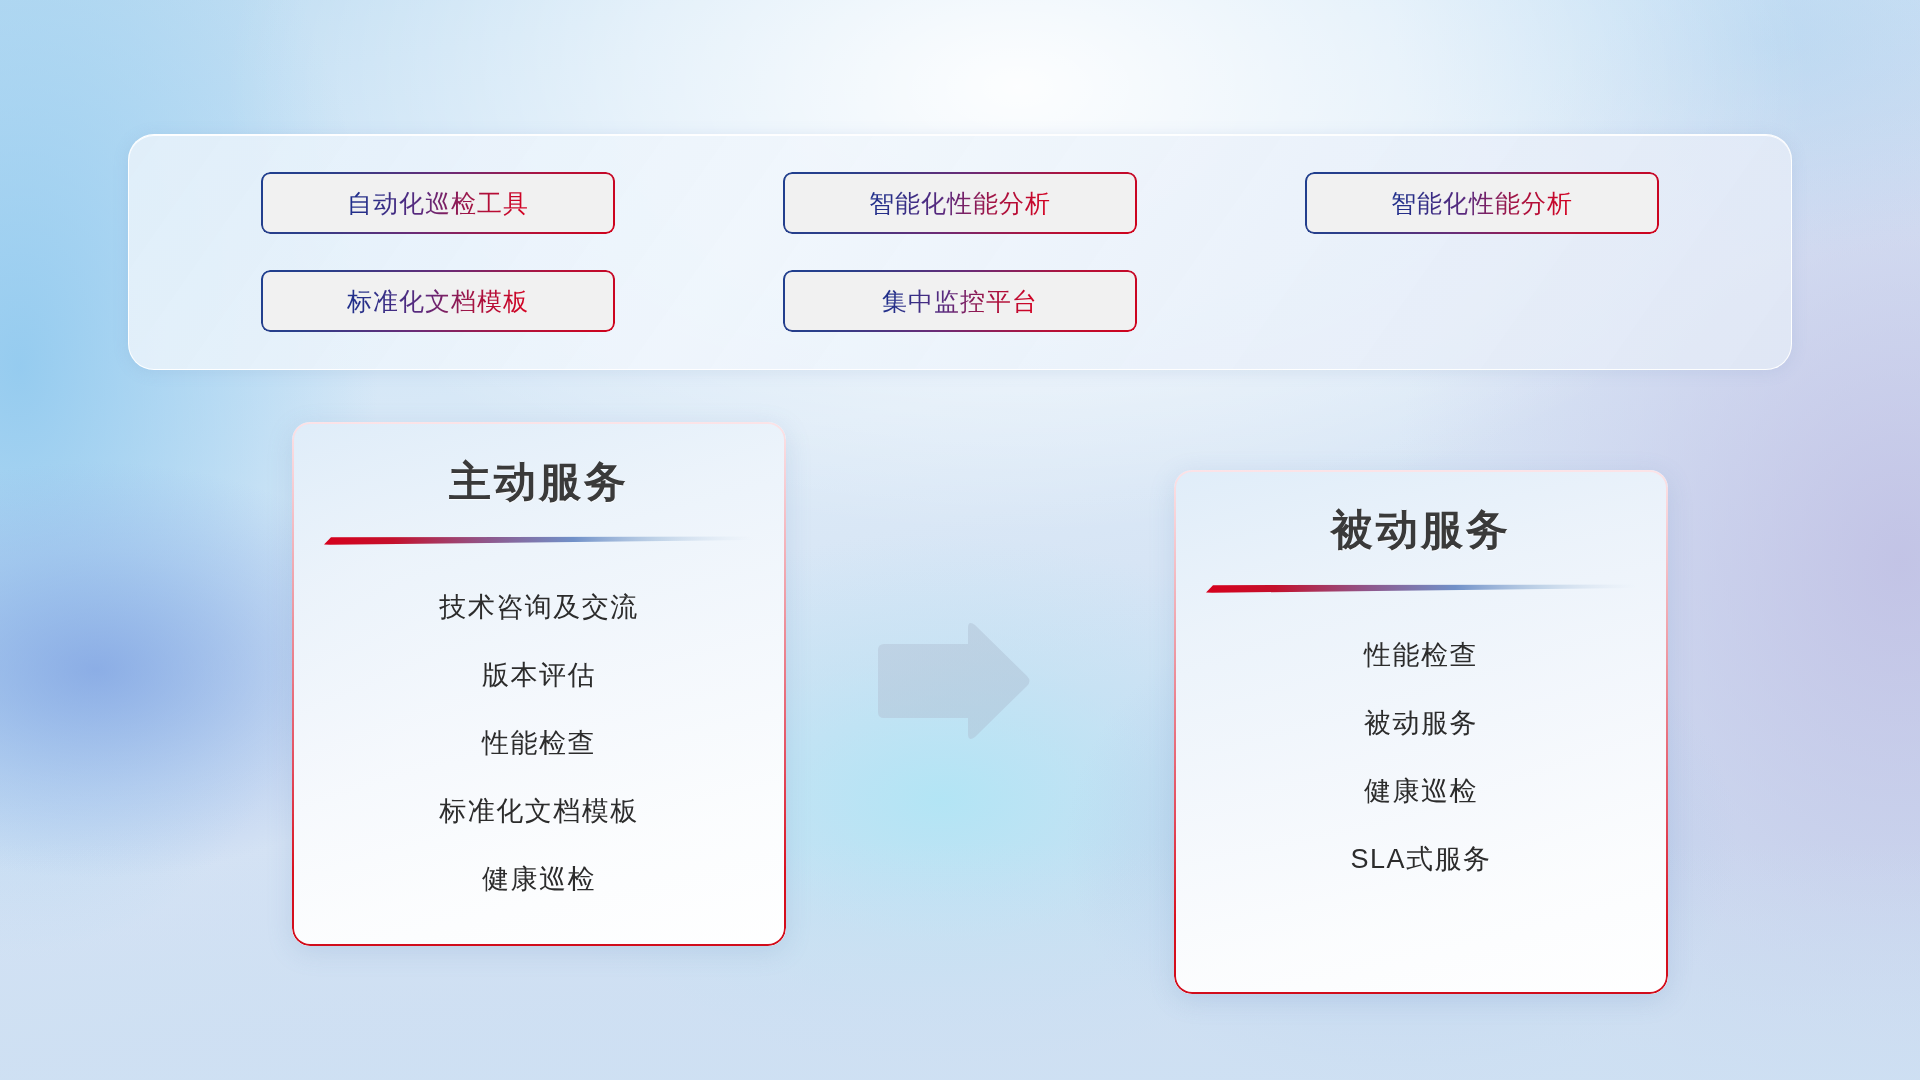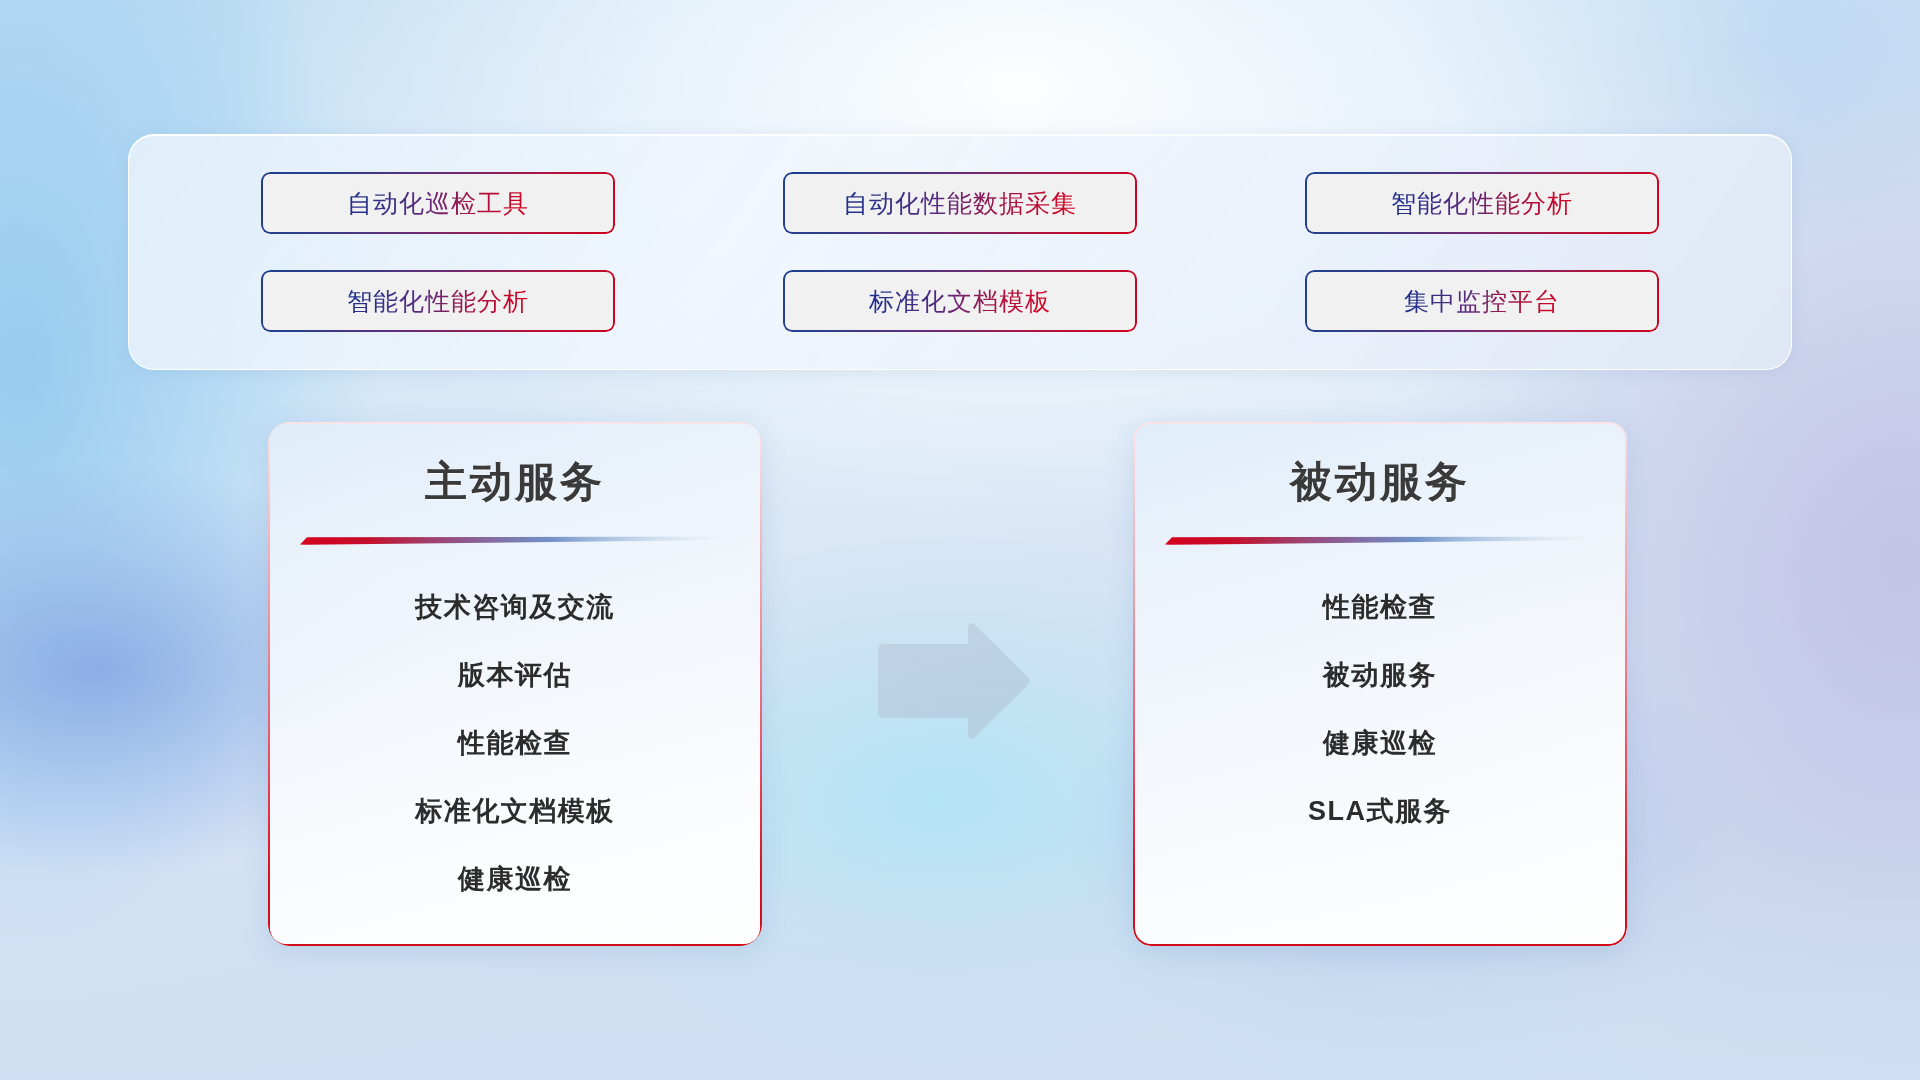--- a/index.html
+++ b/index.html
@@ -201,22 +201,22 @@
         #d8111f 86%,
         #d10d1c 100%);
     -webkit-mask: linear-gradient(#000 0 0) content-box,
                   linear-gradient(#000 0 0);
     -webkit-mask-composite: xor;
     mask: linear-gradient(#000 0 0) content-box,
           linear-gradient(#000 0 0);
     mask-composite: exclude;
     pointer-events: none;
   }
-  #card-proactive { left: 268px; border-radius: 22px; }
-  #card-reactive  { left: 1133px; }
+  #card-proactive { left: 292px; }
+  #card-reactive  { left: 1174px; margin-top: 48px; }
 
   .card-title {
     position: relative;
     margin: 0;
     padding-top: 32px;
     text-align: center;
     font-size: 42px;
     font-weight: bold;
     color: #3a3a3a;
     letter-spacing: 3px;
@@ -235,21 +235,20 @@
     margin: 0;
     padding: 28px 0 0 0;
   }
   .card-list li {
     text-align: center;
     font-size: 27px;
     color: #2c2c2c;
     letter-spacing: 1.5px;
     padding: 16px 8px;
     white-space: nowrap;
-    font-weight: bold;
   }
 
   
   #flow-arrow {
     position: absolute;
     left: 872px;
     top: 620px;
     width: 160px;
     height: 122px;
   }
@@ -270,23 +269,20 @@
   <div class="bg-layer bg-glow-top"></div>
   <div class="bg-layer bg-bottom"></div>
 
   <div id="tag-panel">
     <div id="tag-grid">
 
       <div class="tag">
         <span class="tag-label">自动化巡检工具</span>
       </div>
 
-      <div class="tag">
-        <span class="tag-label">自动化性能数据采集</span>
-      </div>
 
       <div class="tag">
         <span class="tag-label">智能化性能分析</span>
       </div>
 
       <div class="tag">
         <span class="tag-label">智能化性能分析</span>
       </div>
 
       <div class="tag">

